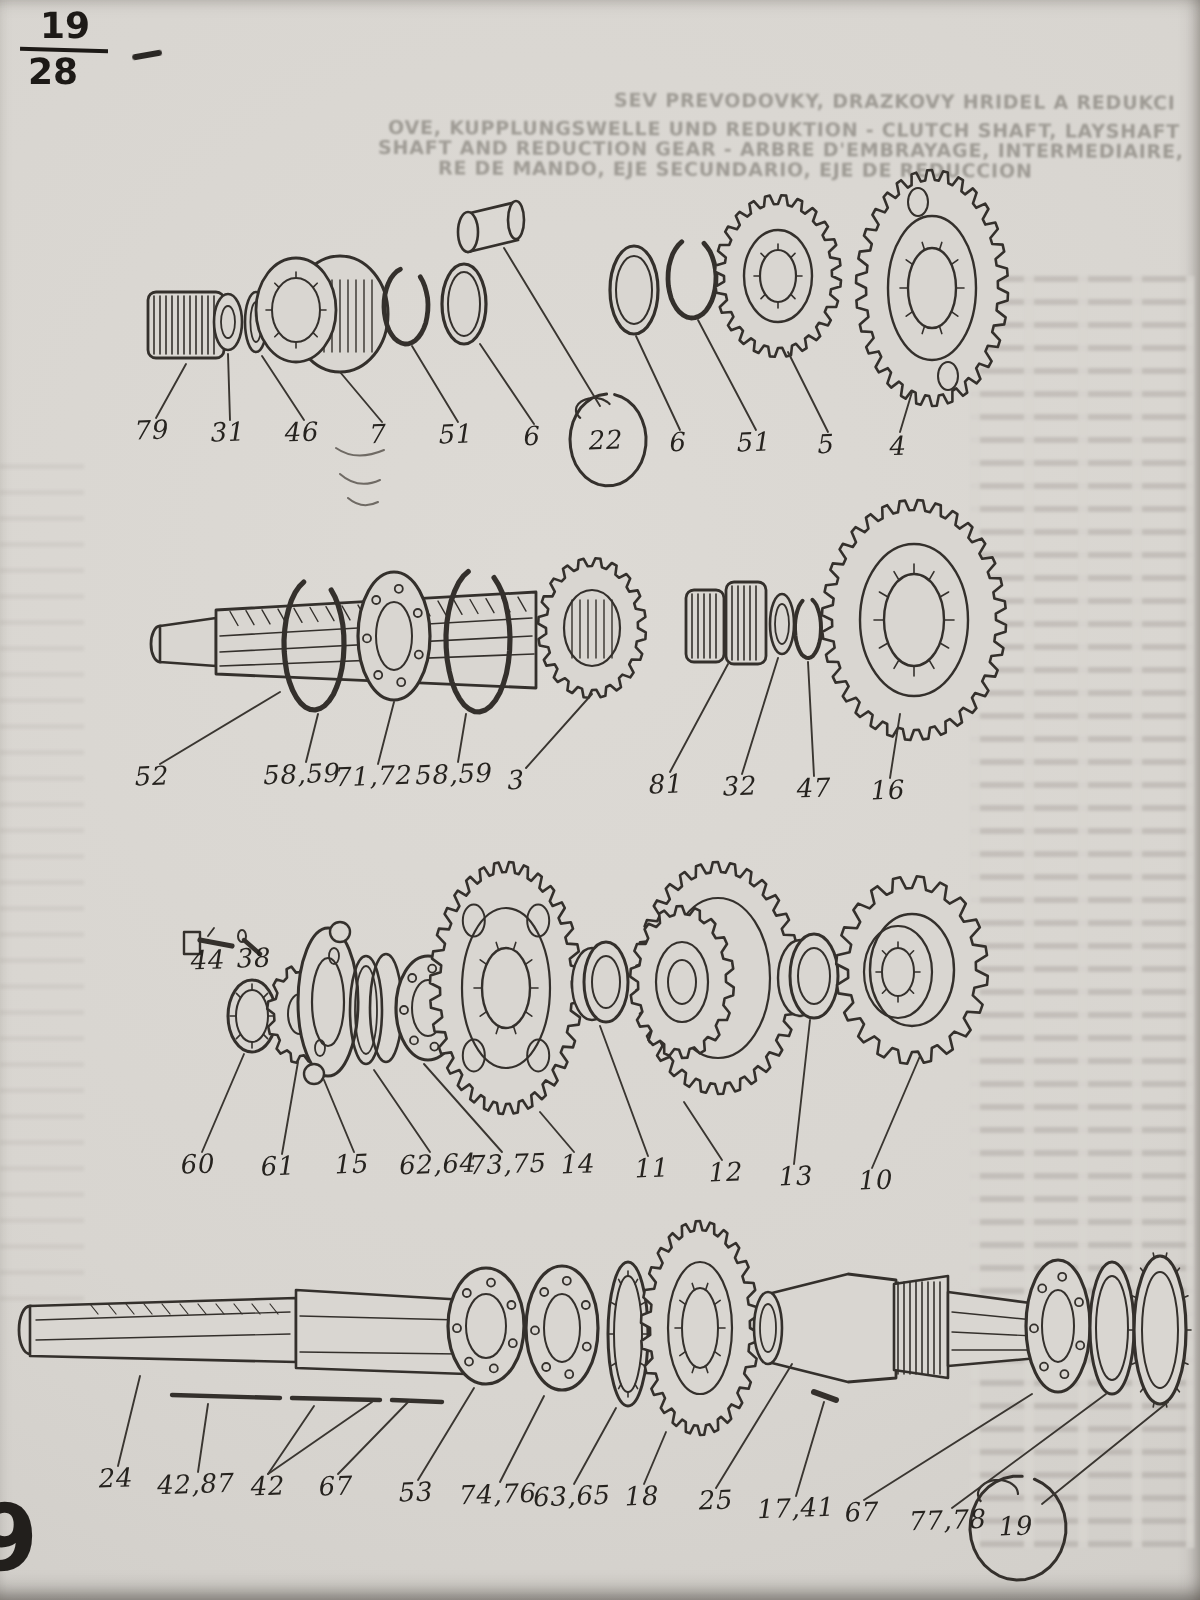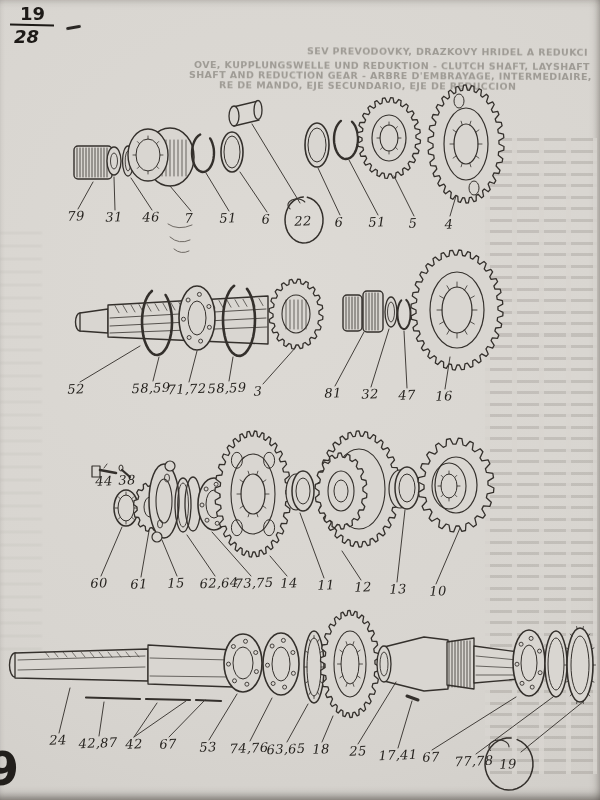--- a/index.html
+++ b/index.html
@@ -16,21 +16,21 @@
     filter:blur(.7px);}
   .bleed-col-left{position:absolute;left:0;top:232px;width:42px;height:420px;opacity:.45;
     background:repeating-linear-gradient(180deg, rgba(116,110,103,.20) 0 2.5px, rgba(116,110,103,0) 2.5px 13px);
     filter:blur(.8px);}
   .bl{position:absolute;font-family:"DejaVu Sans",sans-serif;font-weight:bold;font-size:9.5px;
       color:rgba(104,99,92,.52);filter:blur(.55px);letter-spacing:.4px;white-space:nowrap;transform:rotate(.3deg);}
   .bl1{top:46px;right:12px;} .bl2{top:60px;right:10px;} .bl3{top:70px;right:8px;} .bl4{top:80px;right:84px;}
   
   .frac{position:absolute;left:10px;top:2px;width:48px;color:#1d1a17;font-family:"DejaVu Sans",sans-serif;font-weight:bold;}
   .frac .num{position:absolute;left:10px;top:1px;font-size:18px;}
-  .frac .den{position:absolute;left:4px;top:24px;font-size:18px;font-style:italic;}
+  .frac .den{position:absolute;left:4px;top:24px;font-size:18px;}
   .frac .bar{position:absolute;left:0px;top:22px;width:44px;height:2.4px;background:#1d1a17;transform:rotate(1.5deg);}
   .dash-mark{position:absolute;left:66px;top:26px;width:15px;height:2.6px;background:#2a2724;transform:rotate(-10deg);border-radius:2px;filter:blur(.2px);}
   
   .pl{position:absolute;transform:translate(-50%,-50%) rotate(-2deg);
       font-style:italic;font-size:13px;color:#26231f;white-space:nowrap;letter-spacing:.3px;}
   .corner-glyph{position:absolute;left:-13px;top:742px;font-family:"DejaVu Sans",sans-serif;
       font-weight:bold;font-size:46px;color:#221f1c;}
 </style>
 </head>
 <body>

